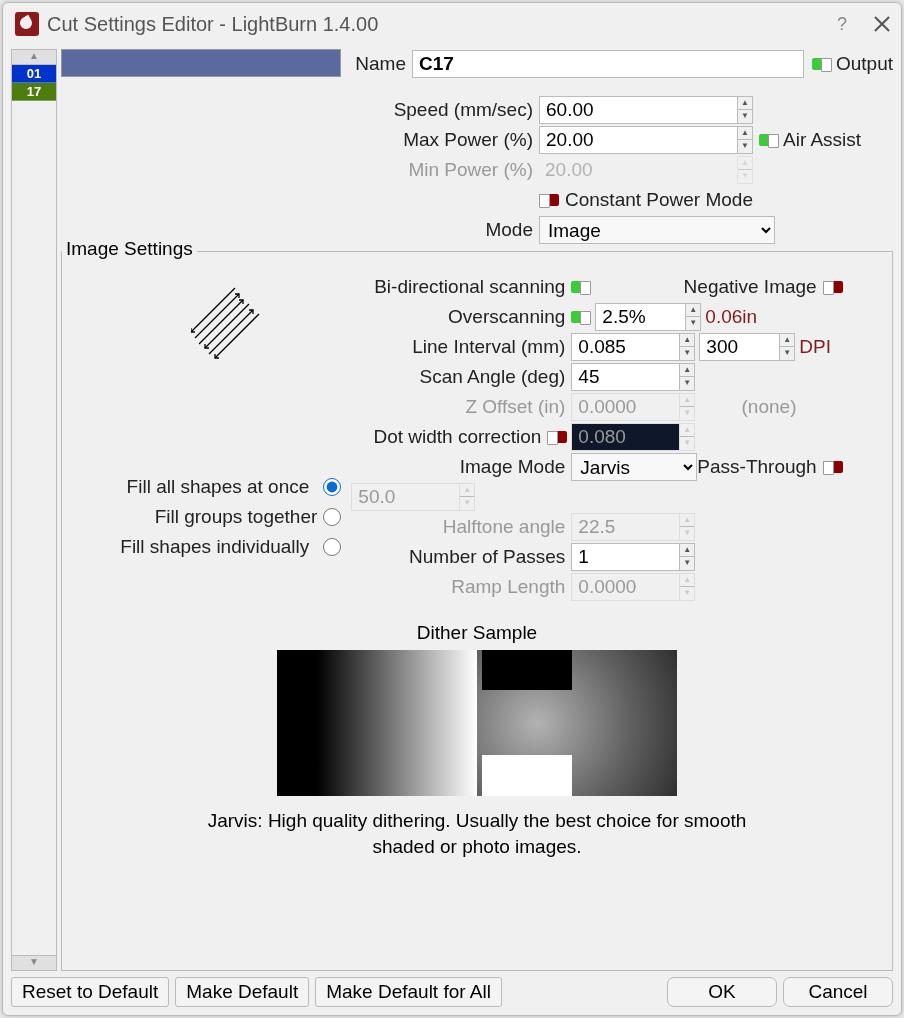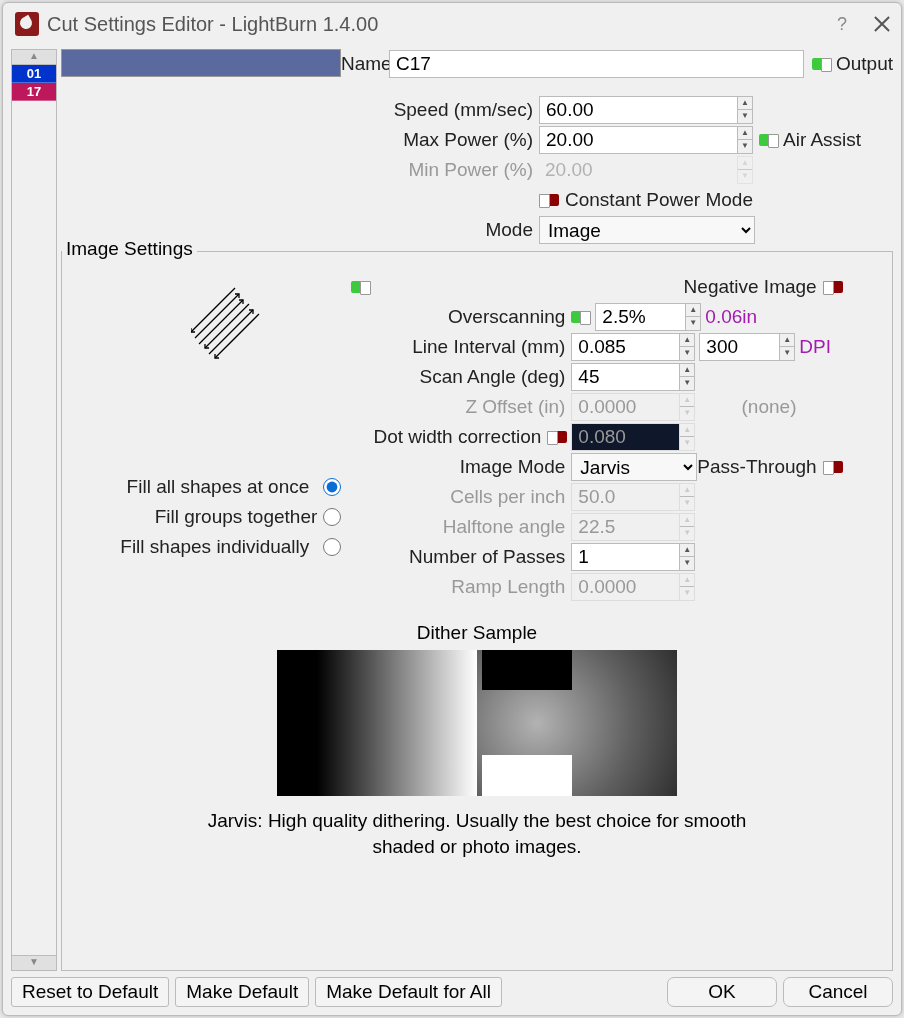--- a/index.html
+++ b/index.html
@@ -26,24 +26,24 @@
 .layerlist .item { height: 18px; font-size: 13px; text-align: center; line-height: 18px; color: #fff; font-weight: bold; border-bottom: 1px solid rgba(255,255,255,0.3); }
 .layerlist .scrolldown { height: 16px; background: #e0e0e0; border: 1px solid #bbb; font-size: 10px; text-align: center; line-height: 12px; color: #888; }
 
 .main { flex: 1; display: flex; flex-direction: column; gap: 0; }
 
 .colorbar { height: 28px; background: #5a6a9f; margin-bottom: 2px; width: 280px; border: 1px solid #999; }
 
 .row { display: flex; align-items: center; min-height: 30px; }
 .lbl { text-align: right; padding-right: 6px; font-size: 19px; color: #222; white-space: nowrap; }
 .lbl.disabled { color: #999; }
-.val { font-size: 19px; color: #a21caf; }
+.val { font-size: 19px; color: #7f1d1d; }
 .val.disabled { color: #999; }
 
-input[type=text].field { border: 1px solid #bbb; background: #fff; font-size: 19px; padding: 2px 6px; height: 28px; }
+input[type=text].field { border: 1px solid #bbb; background: #fff; font-size: 19px; padding: 2px 6px; height: 28px; font-weight: bold; }
 .spinbox { display: flex; align-items: center; }
 .spinbox input { border: 1px solid #bbb; border-right: none; background: #fff; font-size: 19px; padding: 2px 6px; height: 28px; }
 .spinbox .btns { display: flex; flex-direction: column; border: 1px solid #bbb; }
 .spinbox .btns div { width: 14px; height: 13px; background: #f0f0f0; font-size: 8px; text-align: center; line-height: 11px; color: #555; cursor: pointer; }
 .spinbox .btns div:first-child { border-bottom: 1px solid #bbb; }
 .spinbox.disabled input { border-color: #ddd; color: #999; }
 .spinbox.disabled .btns { border-color: #ddd; }
 .spinbox.disabled .btns div { color: #ccc; }
 
 .toggle { display: inline-block; width: 20px; height: 12px; border-radius: 2px; position: relative; vertical-align: middle; }
@@ -86,30 +86,30 @@
       <span class="help">?</span>
       <span class="close"></span>
     </div>
   </div>
 
   <div class="body">
     <div class="layerlist">
       <div class="scrollup">▲</div>
       <div class="items" id="layer-items">
           <div class="item" style="background: rgb(0, 51, 204);">01</div>
-          <div class="item" style="background: #be185d;">17</div>
+          <div class="item" style="background: #4d7c0f;">17</div>
         </div>
       <div class="scrolldown">▼</div>
     </div>
 
     <div class="main">
 
       <div class="row">
         <div class="colorbar"></div>
-        <div class="lbl" style="width:48px">Name</div>
+        <div class="lbl" style="width:71px">Name</div>
         <input type="text" class="field" style="flex: 1 1 0%;" value="C17">
         <span style="width:8px"></span>
         <span class="toggle on"></span>
         <span style="width:4px"></span>
         <span class="lbl" style="padding:0">Output</span>
       </div>
 
       <div style="height:16px"></div>
 
       <div class="row">
@@ -151,21 +151,21 @@
 
       <div class="row">
         <div style="width:478px"></div>
         <span class="toggle off"></span>
         <span style="width:6px"></span>
         <span class="lbl" style="padding:0">Constant Power Mode</span>
       </div>
 
       <div class="row">
         <div class="lbl" style="width:478px">Mode</div>
-        <select class="dropdown" style="width:216px">
+        <select class="dropdown" style="width:236px">
           <option>Image</option>
         </select>
       </div>
 
       <div class="groupbox" style="flex:1; display:flex; flex-direction:column;align-items:center;">
         <div class="legend">Image Settings</div>
 
         <div style="display:flex;">
 
           <div style="width:240px;">
@@ -197,20 +197,21 @@
               <input type="radio" name="fill" style="">
             </div>
             <div class="row" style="justify-content:flex-end;gap:8px;padding-right:10px">
               <span class="lbl">Fill shapes individually</span>
               <input type="radio" name="fill" style="">
             </div>
           </div>
 
           <div style="flex:1">
             <div class="row">
+              <div class="lbl" style="width:220px">Bi-directional scanning</div>
               <span class="toggle on"></span>
               <div style="flex:1"></div>
               <span class="lbl" style="padding-right:6px">Negative Image</span>
               <span class="toggle off"></span>
             </div>
             <div class="row">
               <div class="lbl" style="width:220px">Overscanning</div>
               <span class="toggle on"></span>
               <span style="width:4px"></span>
               <div class="spinbox">
@@ -277,21 +278,20 @@
                 </div>
             </div>
             <div class="row">
               <div class="lbl" style="width:220px">Image Mode</div>
               <select class="dropdown" style="width:126px"><option>Jarvis</option></select>
               <div style="flex:1"></div>
               <span class="lbl" style="padding-right:6px">Pass-Through</span>
               <span class="toggle off"></span>
             </div>
             <div class="row">
-              <div class="lbl disabled" style="width:220px">Cells per inch</div>
               <div class="spinbox disabled">
                   <input disabled="" style="width: 108px; background: rgb(240, 240, 240); border-color: rgb(221, 221, 221);" value="50.0">
                   <div class="btns">
                     <div>▲</div>
                     <div>▼</div>
                   </div>
                 </div>
             </div>
             <div class="row">
               <div class="lbl disabled" style="width:220px">Halftone angle</div>

